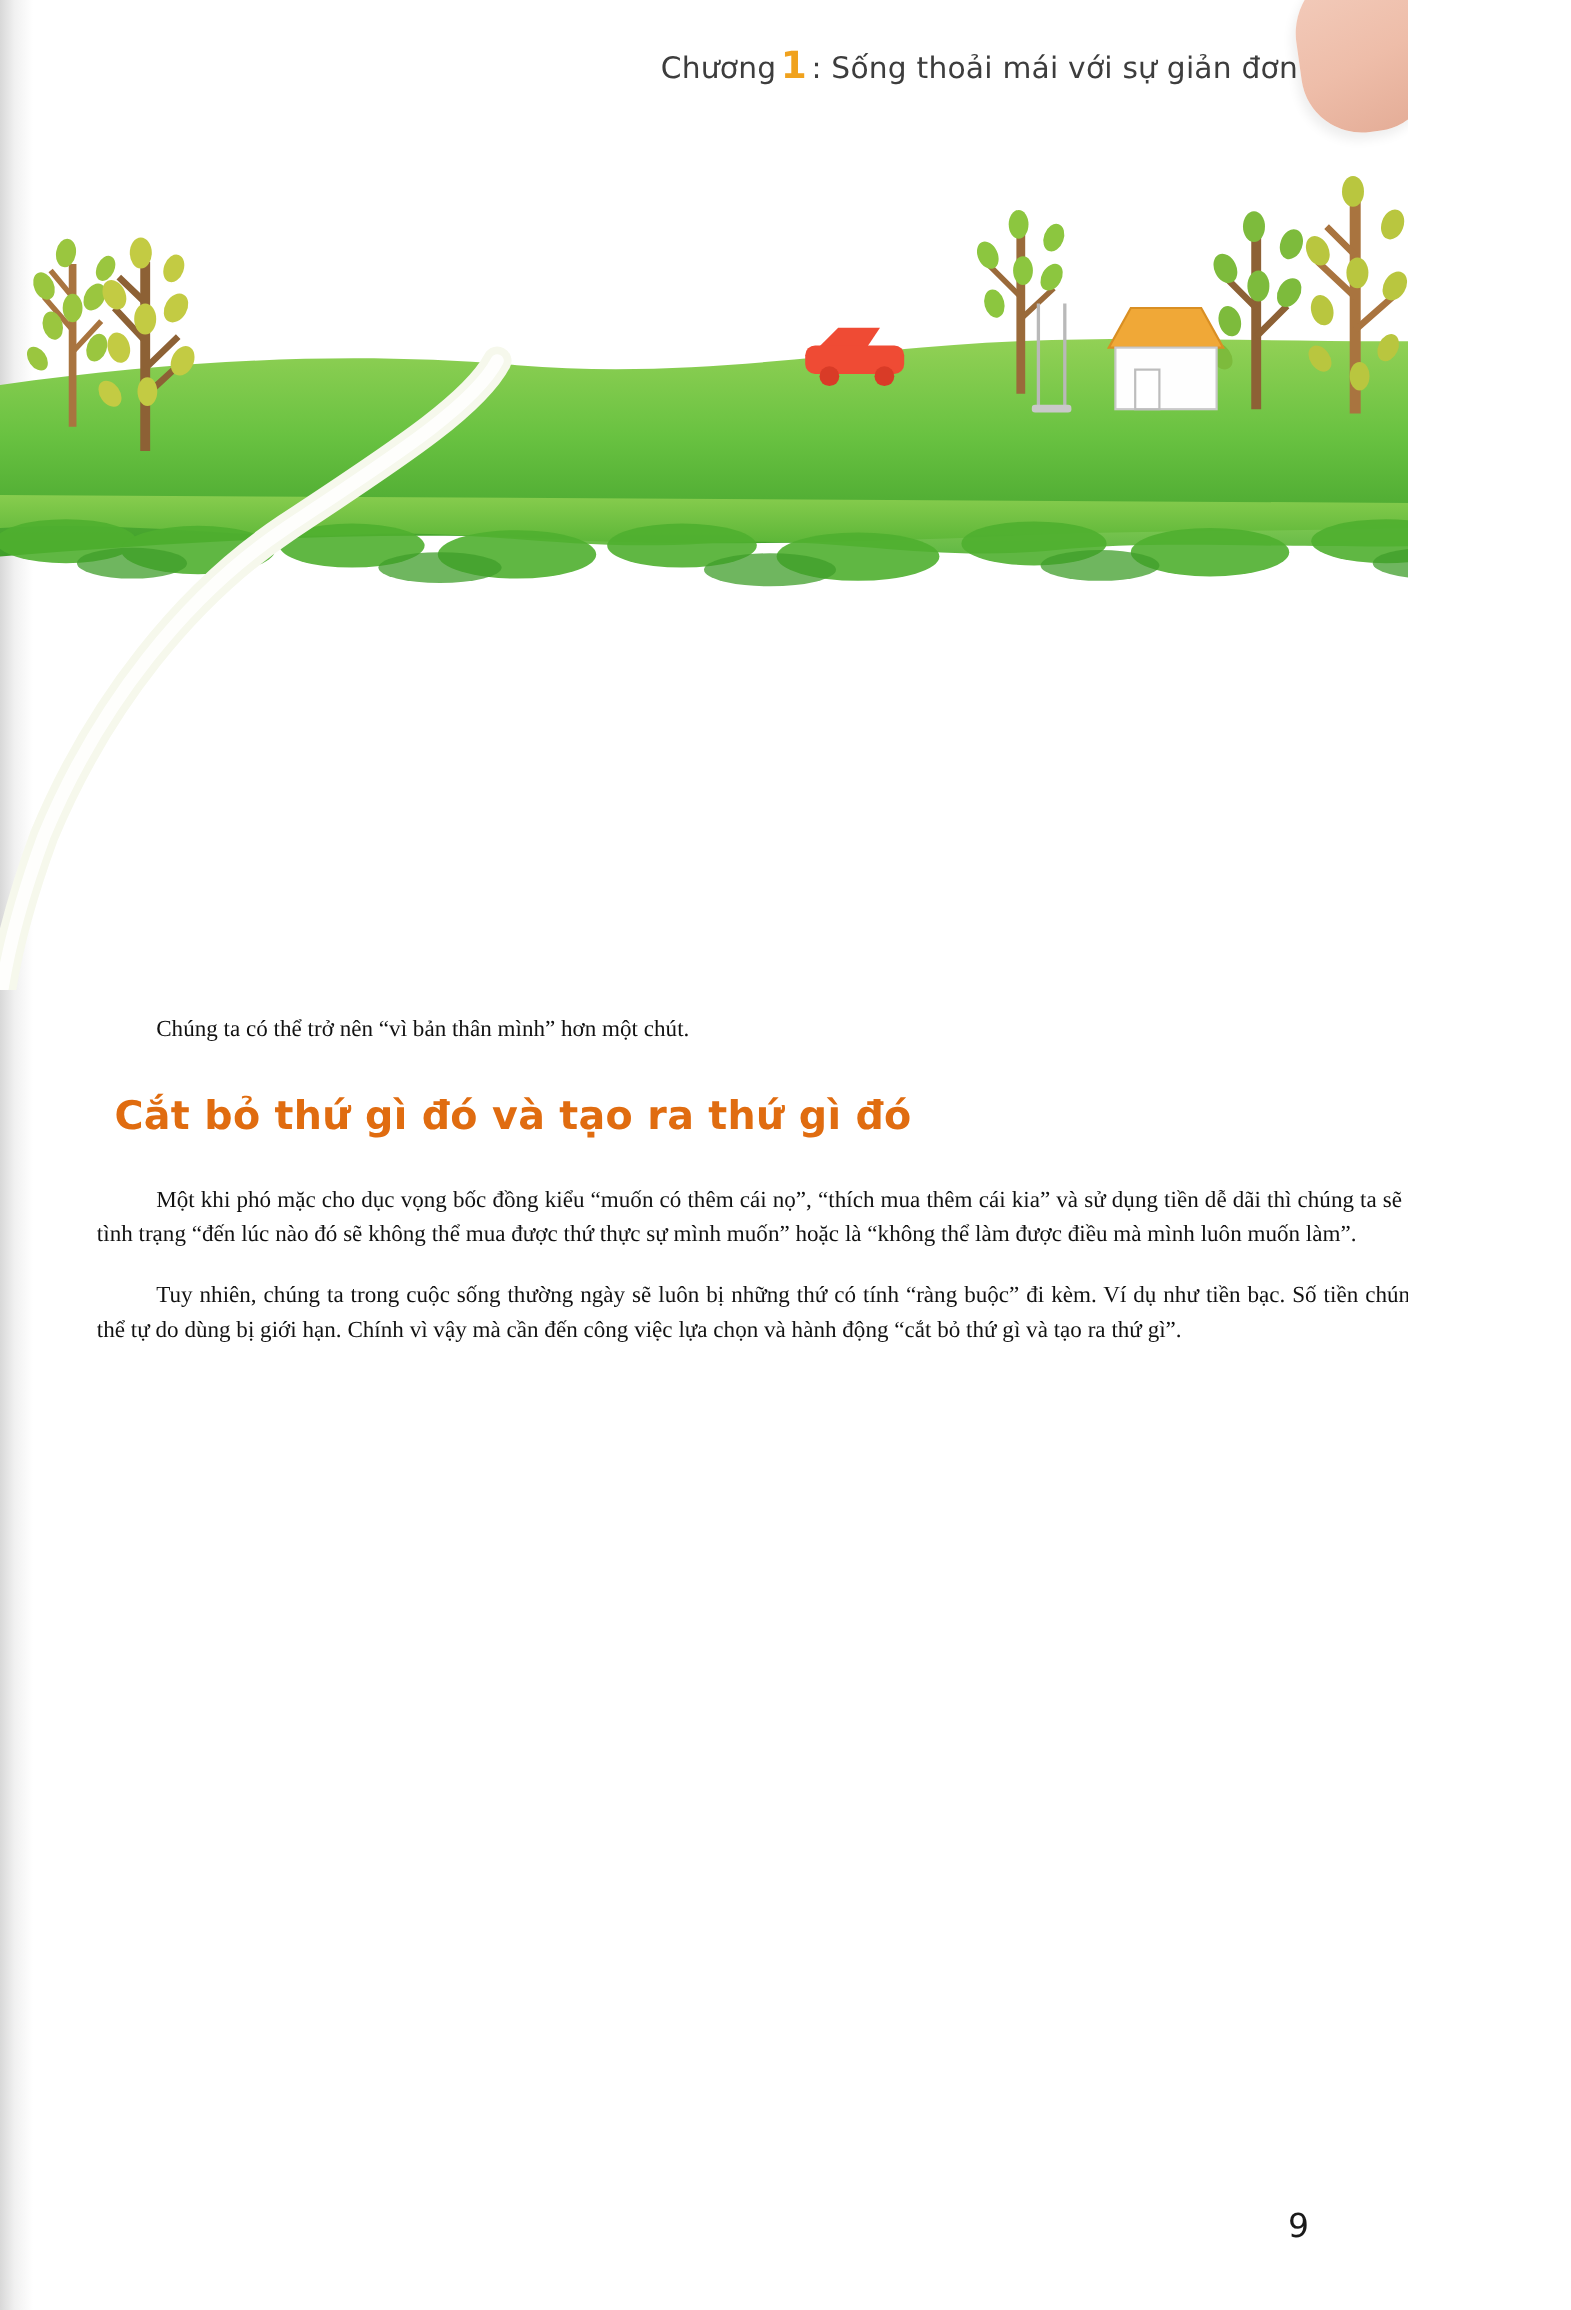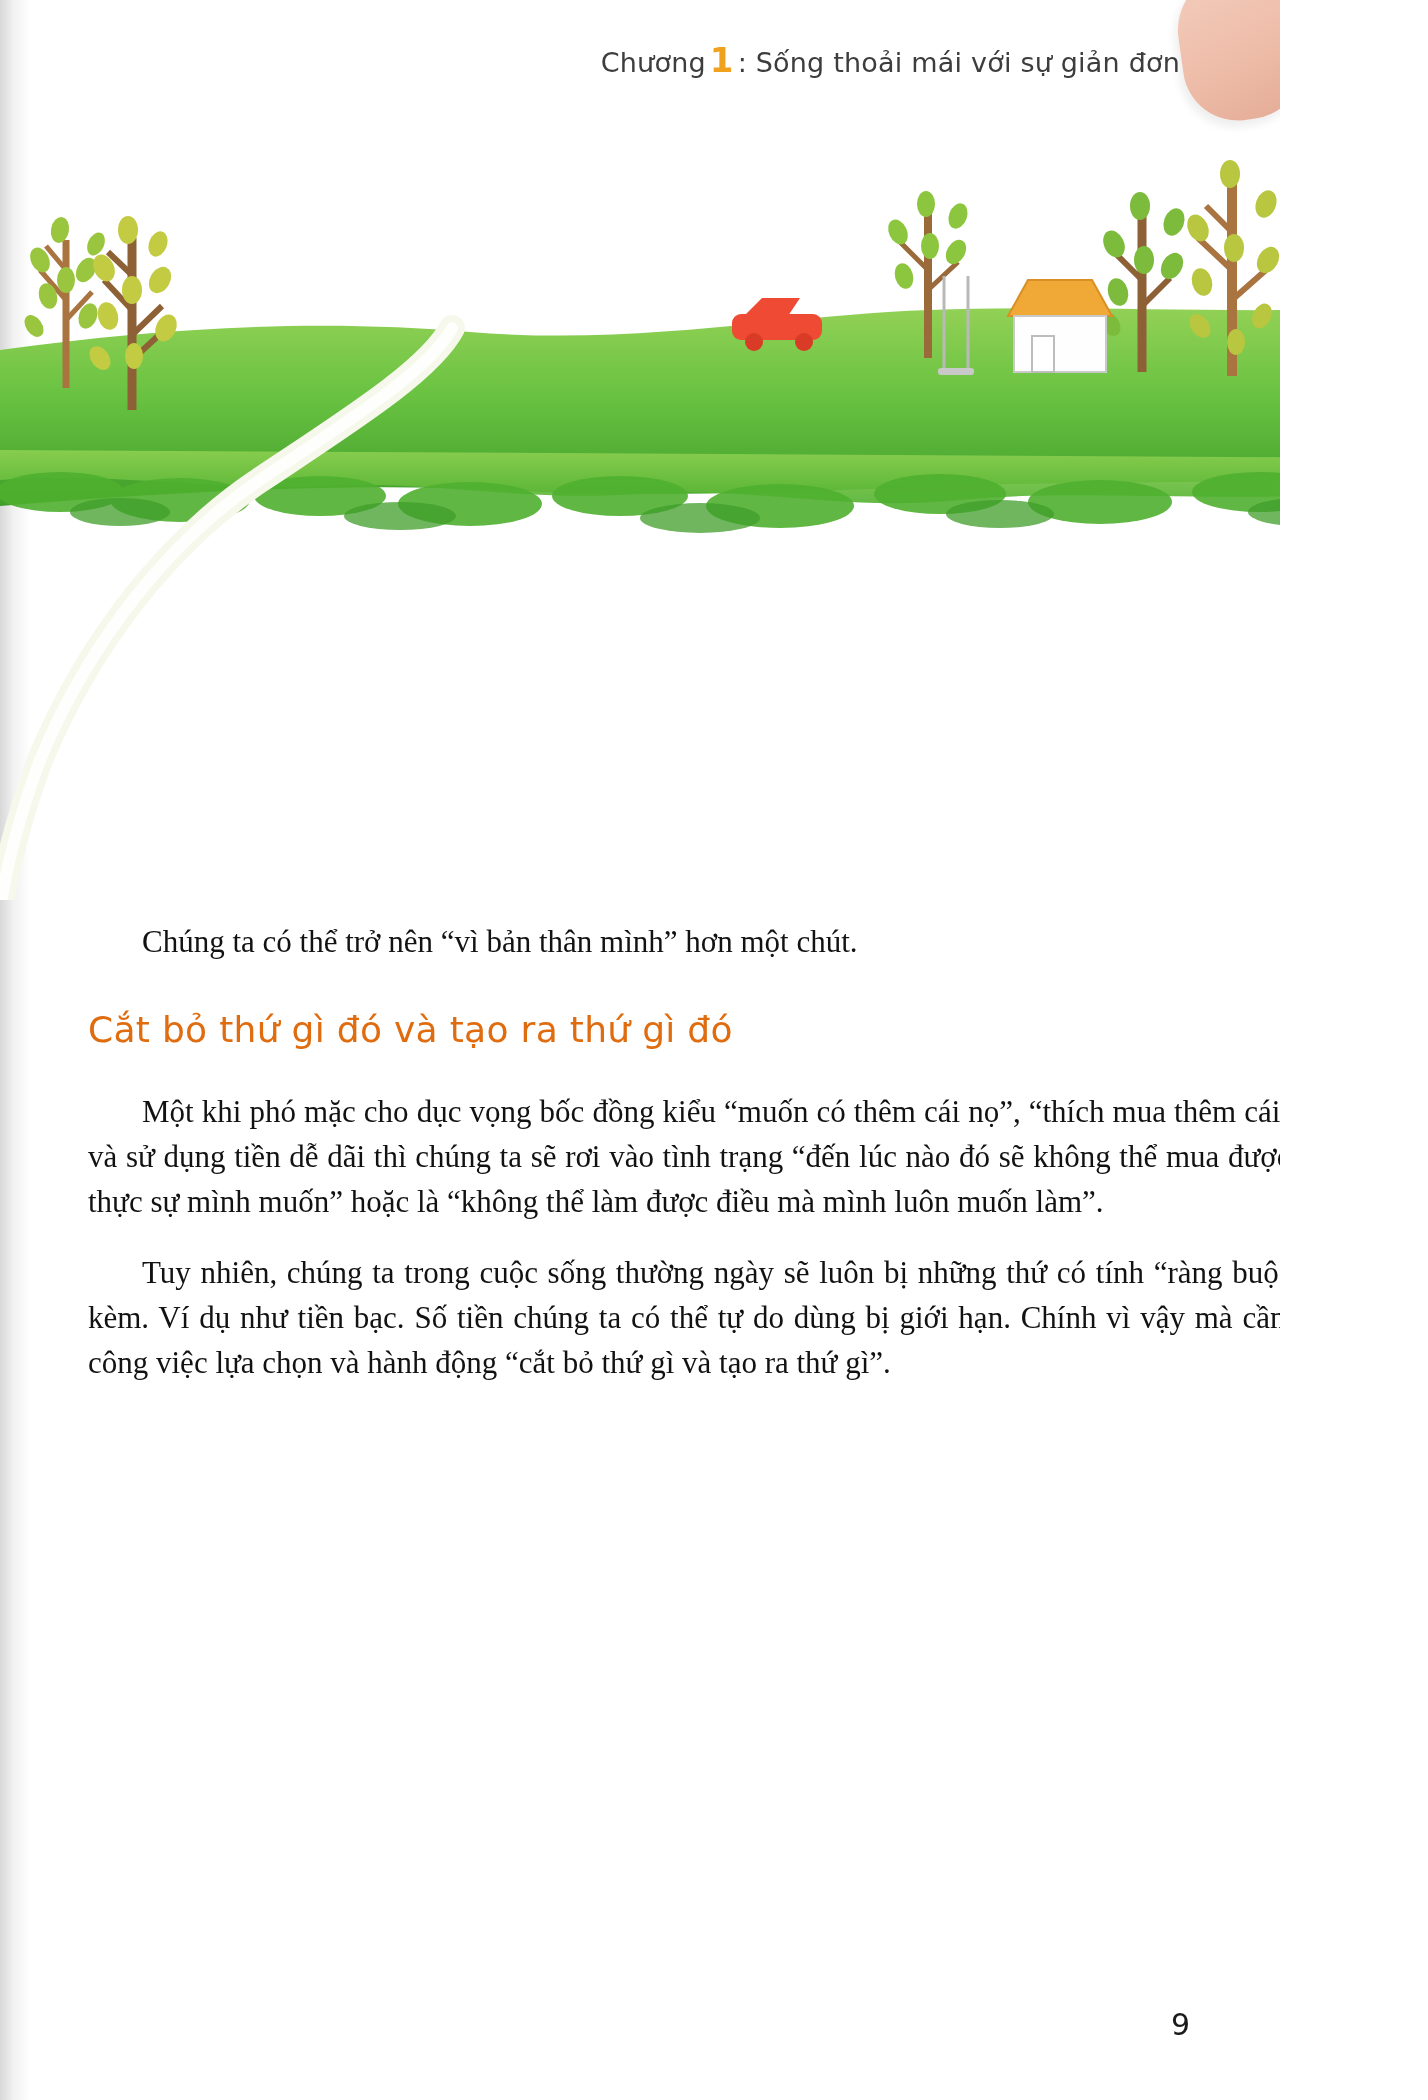--- a/index.html
+++ b/index.html
@@ -77,33 +77,33 @@
 
   
   .content {
     position: absolute;
     left: 88px;
     top: 920px;
     width: 1252px;
   }
   p.para {
     margin: 0 0 26px 0;
-    font-size: 31px;
+    font-size: 21px;
     line-height: 1.45;
     text-indent: 54px;
     text-align: justify;
     color: #121212;
   }
 
   h2.section-heading {
     font-family: "DejaVu Sans", sans-serif;
     font-size: 36px;
-    font-weight: normal;
+    font-weight: bold;
     color: #e06c10;
-    margin: 44px 0 40px 0;
+    margin: 44px 0 40px 16px;
     letter-spacing: 0.3px;
   }
 
   
   .folio {
     position: absolute;
     right: 90px;
     bottom: 58px;
     font-family: "DejaVu Sans", sans-serif;
     font-size: 30px;

